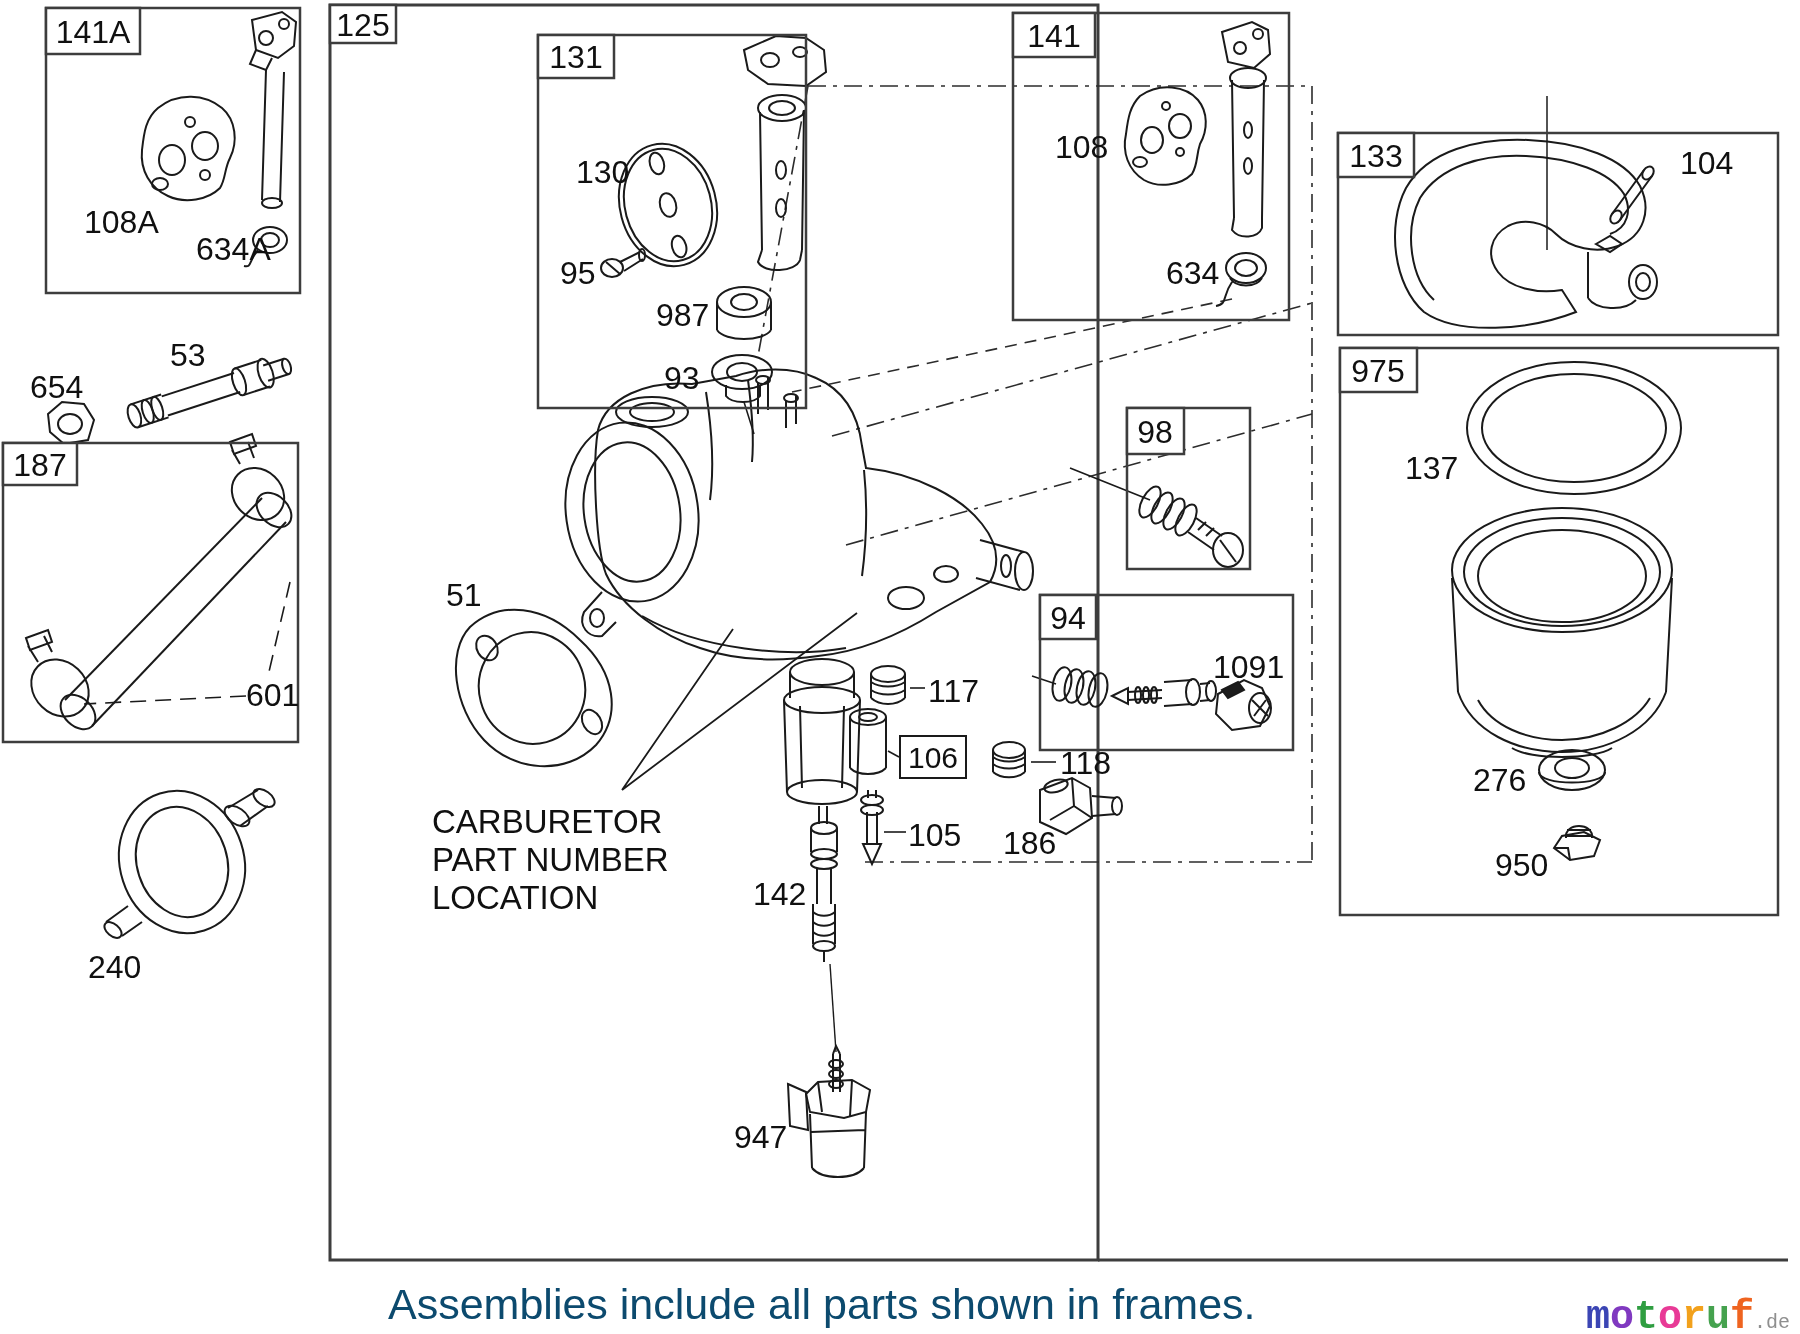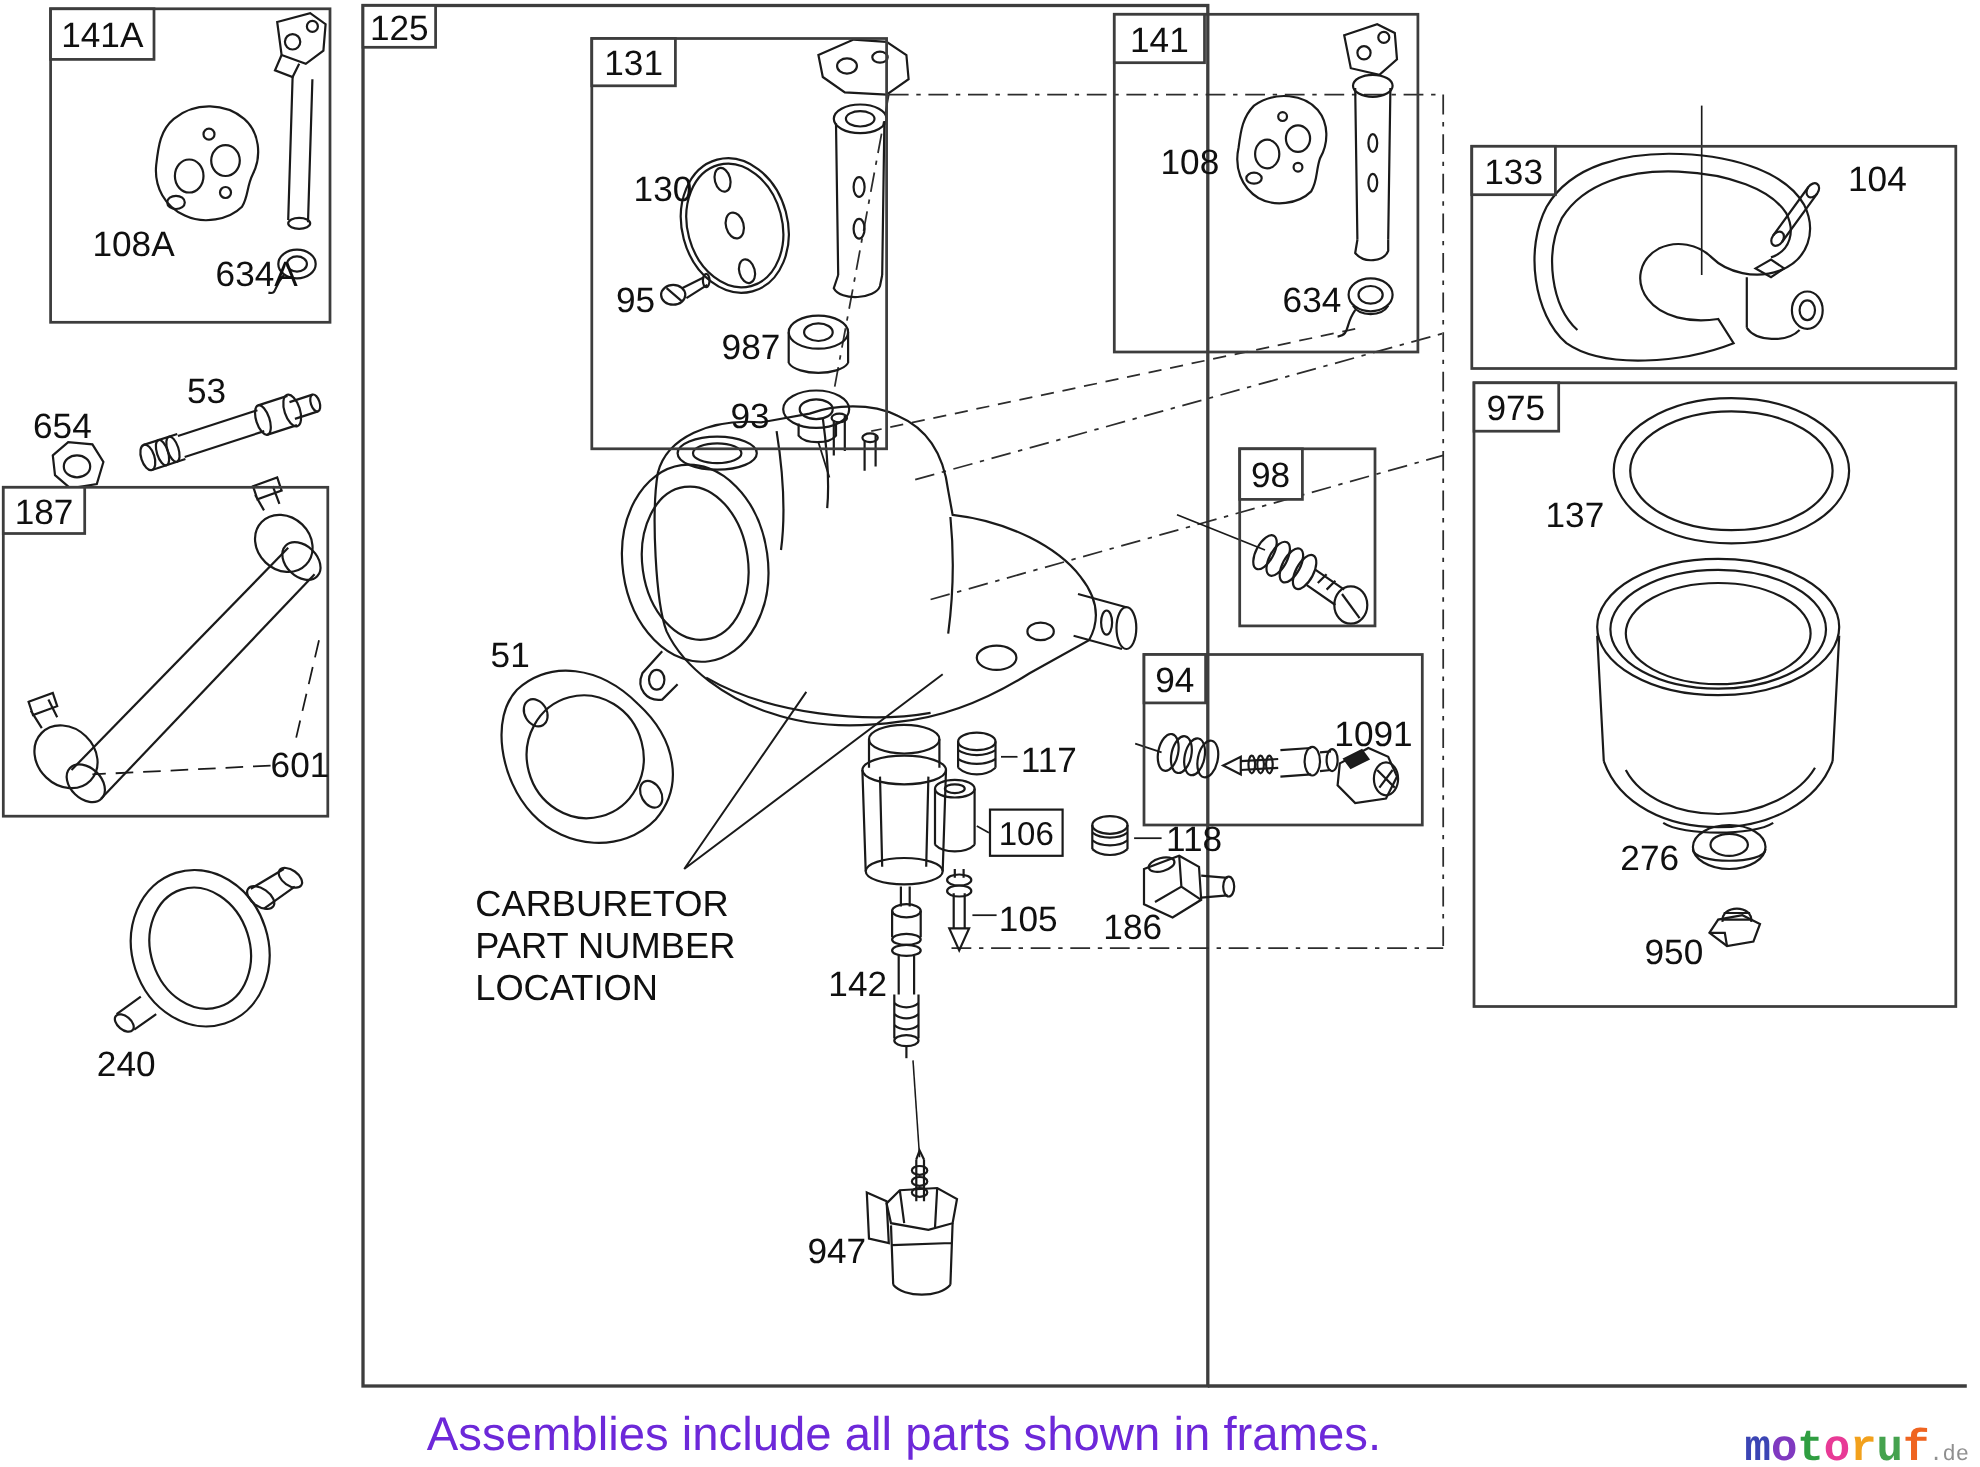--- a/index.html
+++ b/index.html
@@ -2,21 +2,21 @@
 <html><head>
 <meta charset="utf-8">
 <style>
   html,body{margin:0;padding:0;background:#ffffff;}
   .page{position:relative;width:1800px;height:1334px;background:#ffffff;overflow:hidden;
         font-family:"Liberation Sans",sans-serif;}
   svg{position:absolute;left:0;top:0;}
   .lbl{font-family:"Liberation Sans",sans-serif;font-size:32px;fill:#101010;}
   .lbl-sm{font-family:"Liberation Sans",sans-serif;font-size:30px;fill:#101010;}
   .ann{font-family:"Liberation Sans",sans-serif;font-size:33px;fill:#101010;}
-  .caption{position:absolute;left:388px;top:1280px;font-size:43px;color:#6d28d9;
+  .caption{position:absolute;left:388px;top:1280px;font-size:43px;color:#0c4a6e;
            font-family:"Liberation Sans",sans-serif;letter-spacing:0px;}
   .watermark{position:absolute;right:10px;top:1285px;font-family:Liberation Mono, monospace;
              font-size:40px;font-weight:bold;white-space:nowrap;margin-top:10px;}
   .watermark .wm-suffix{font-size:20px;font-weight:normal;}
 </style>
 </head>
 <body>
 
 <div class="page">
 <svg width="1800" height="1334" viewBox="0 0 1800 1334">

